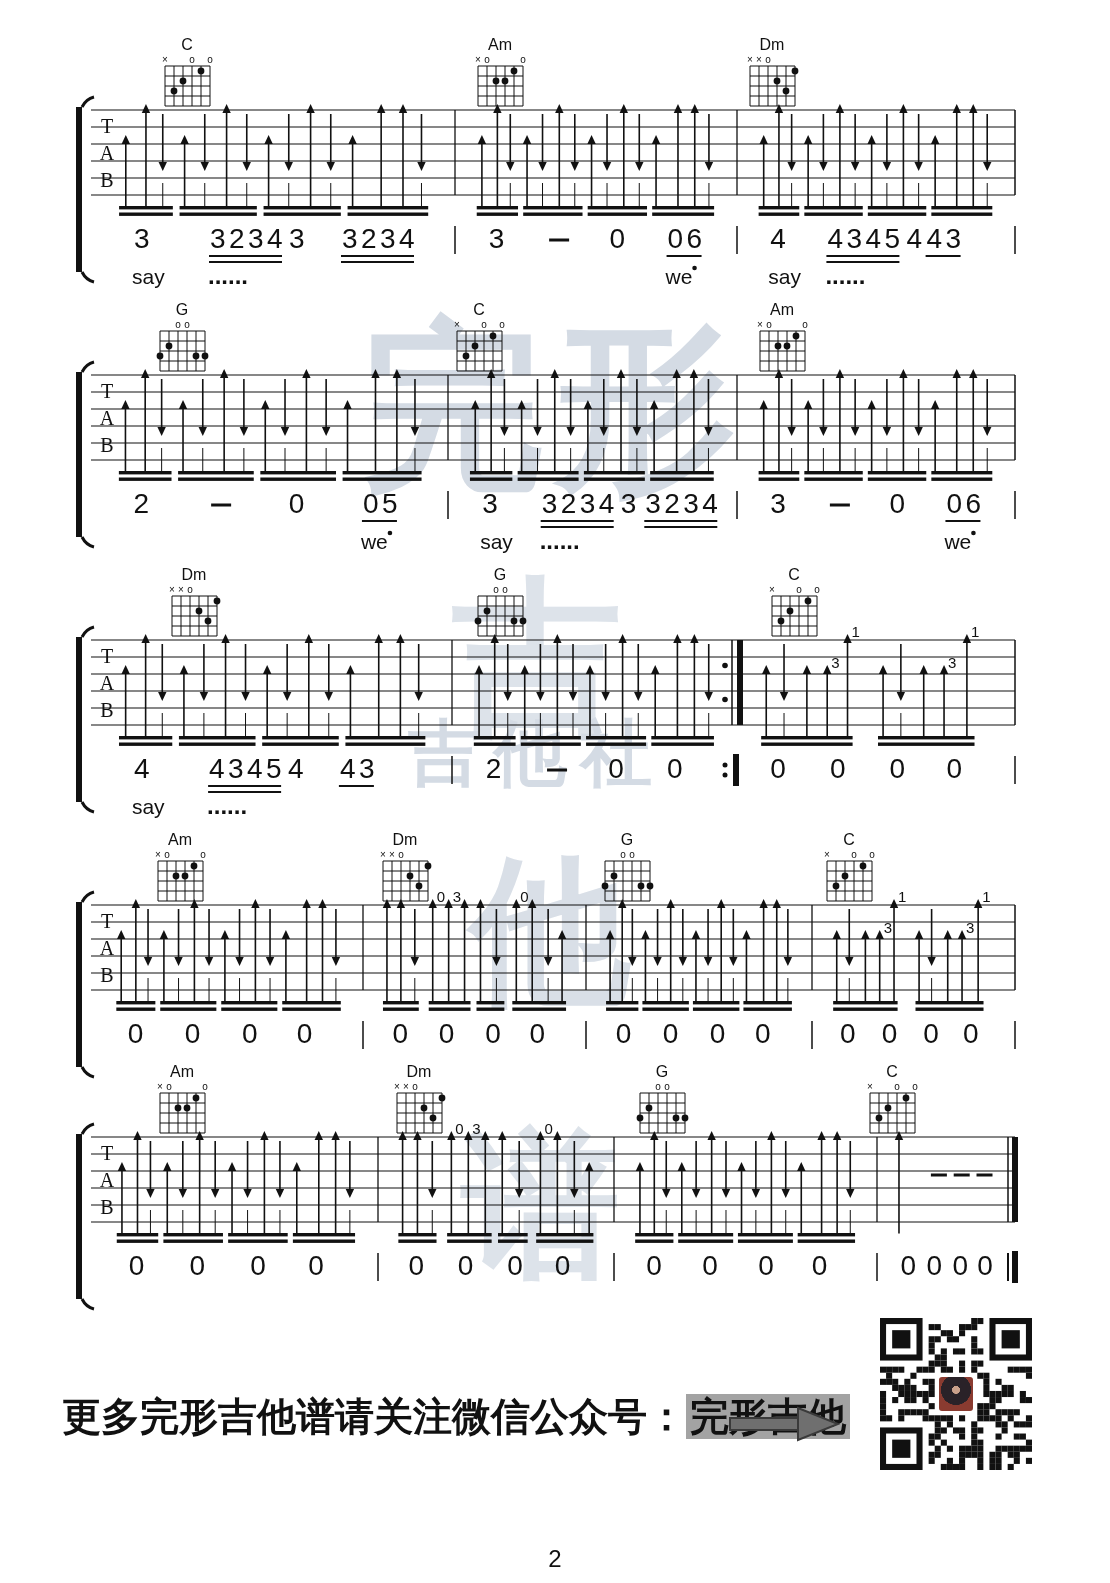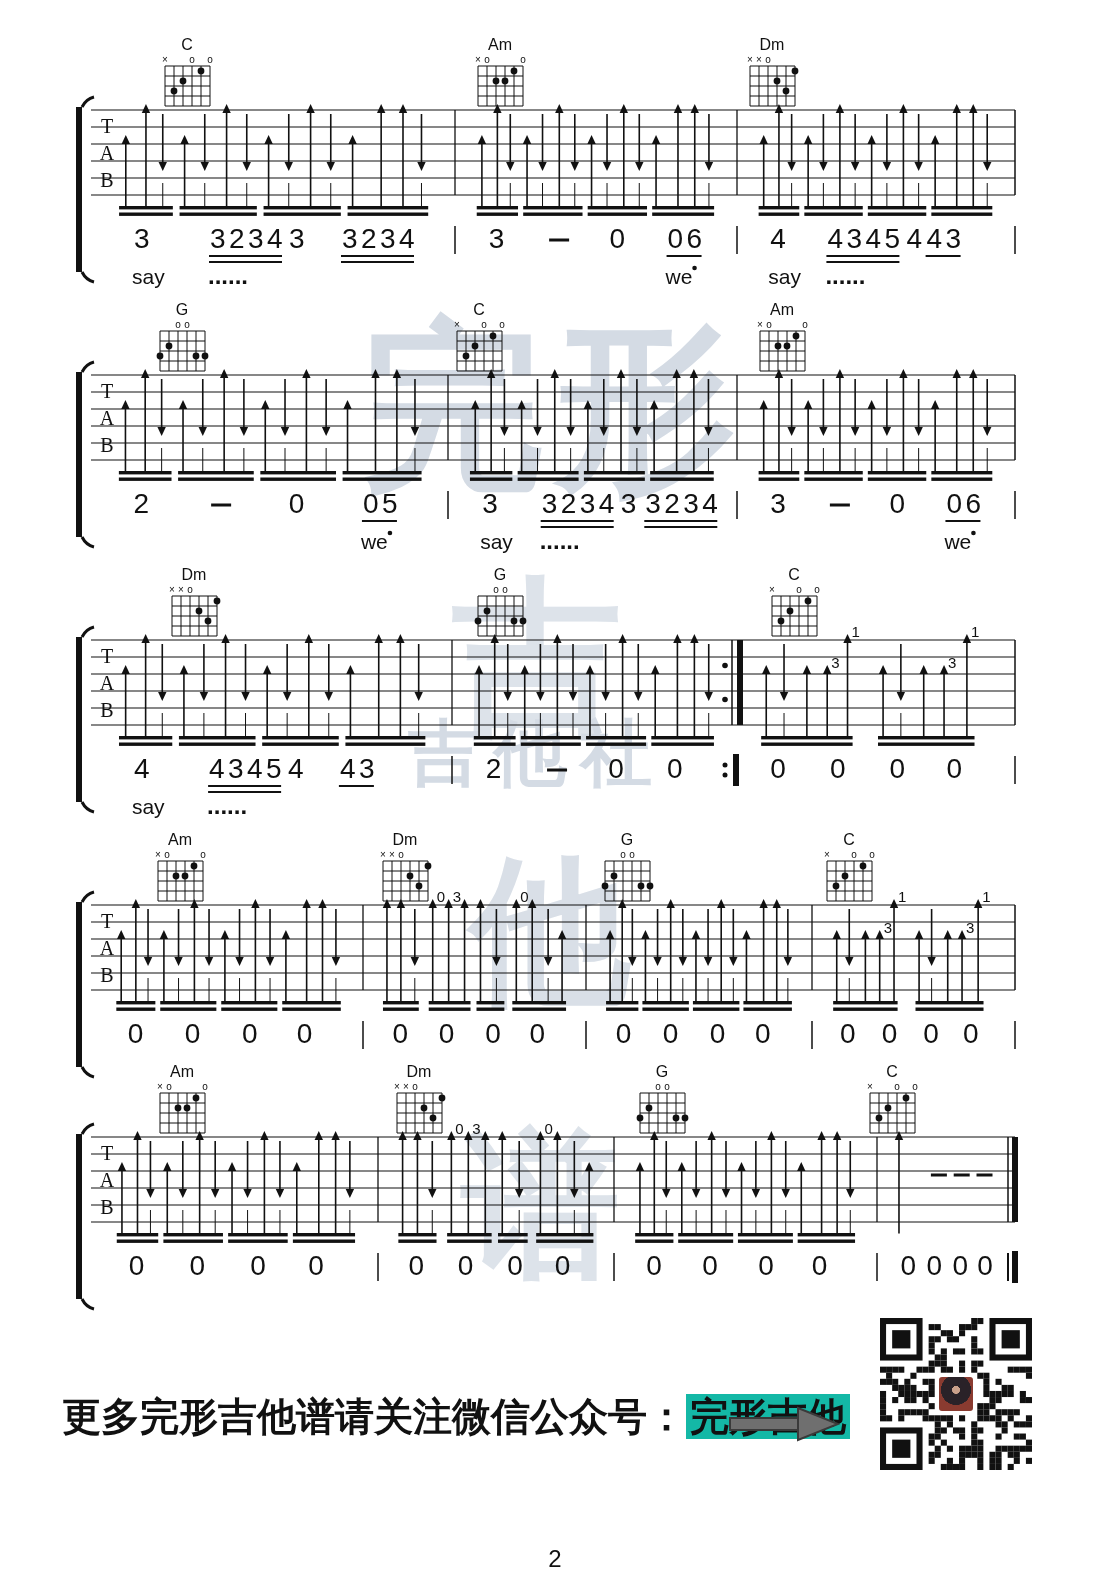--- a/index.html
+++ b/index.html
@@ -9,21 +9,21 @@
       font-weight:bold;line-height:1;user-select:none;}
   #wm-brand{left:362px;top:318px;font-size:182px;letter-spacing:10px;}
   #wm-club{left:408px;top:718px;font-size:72px;letter-spacing:14px;}
   #wm-url{left:398px;top:800px;font-size:62px;font-weight:bold;color:#d9dfe7;font-family:"Liberation Sans",sans-serif;}
   #wm-big1{left:452px;top:575px;font-size:170px;color:#dde3ea;}
   #wm-big2{left:470px;top:852px;font-size:160px;color:#d9dfe7;}
   #wm-big3{left:462px;top:1128px;font-size:158px;color:#dde3ea;}
   .system{position:absolute;left:67px;width:960px;height:268px;z-index:1;}
   #footer{position:absolute;left:62px;top:1390px;z-index:2;font-family:"Liberation Serif",serif;
           font-size:39px;font-weight:bold;white-space:nowrap;}
-  #footer .hl{background:#14b8a6;padding:1px 4px;}
+  #footer .hl{background:#a3a3a3;padding:1px 4px;}
   #footer-arrow{position:absolute;left:728px;top:1404px;z-index:2;}
   #qr{position:absolute;left:880px;top:1318px;width:152px;height:152px;z-index:2;}
   #qr svg{display:block;}
   #qr-photo{position:absolute;left:56px;top:56px;width:40px;height:40px;border-radius:6px;
             border:3px solid #fff;box-sizing:border-box;
             background:radial-gradient(circle at 50% 38%, #caa08a 0 14%, #2a2228 15% 55%, #8a3b30 56%);}
   #page-number{position:absolute;left:0;top:1545px;width:100%;text-align:center;
                font-size:24px;z-index:2;}
 </style>
 </head>

